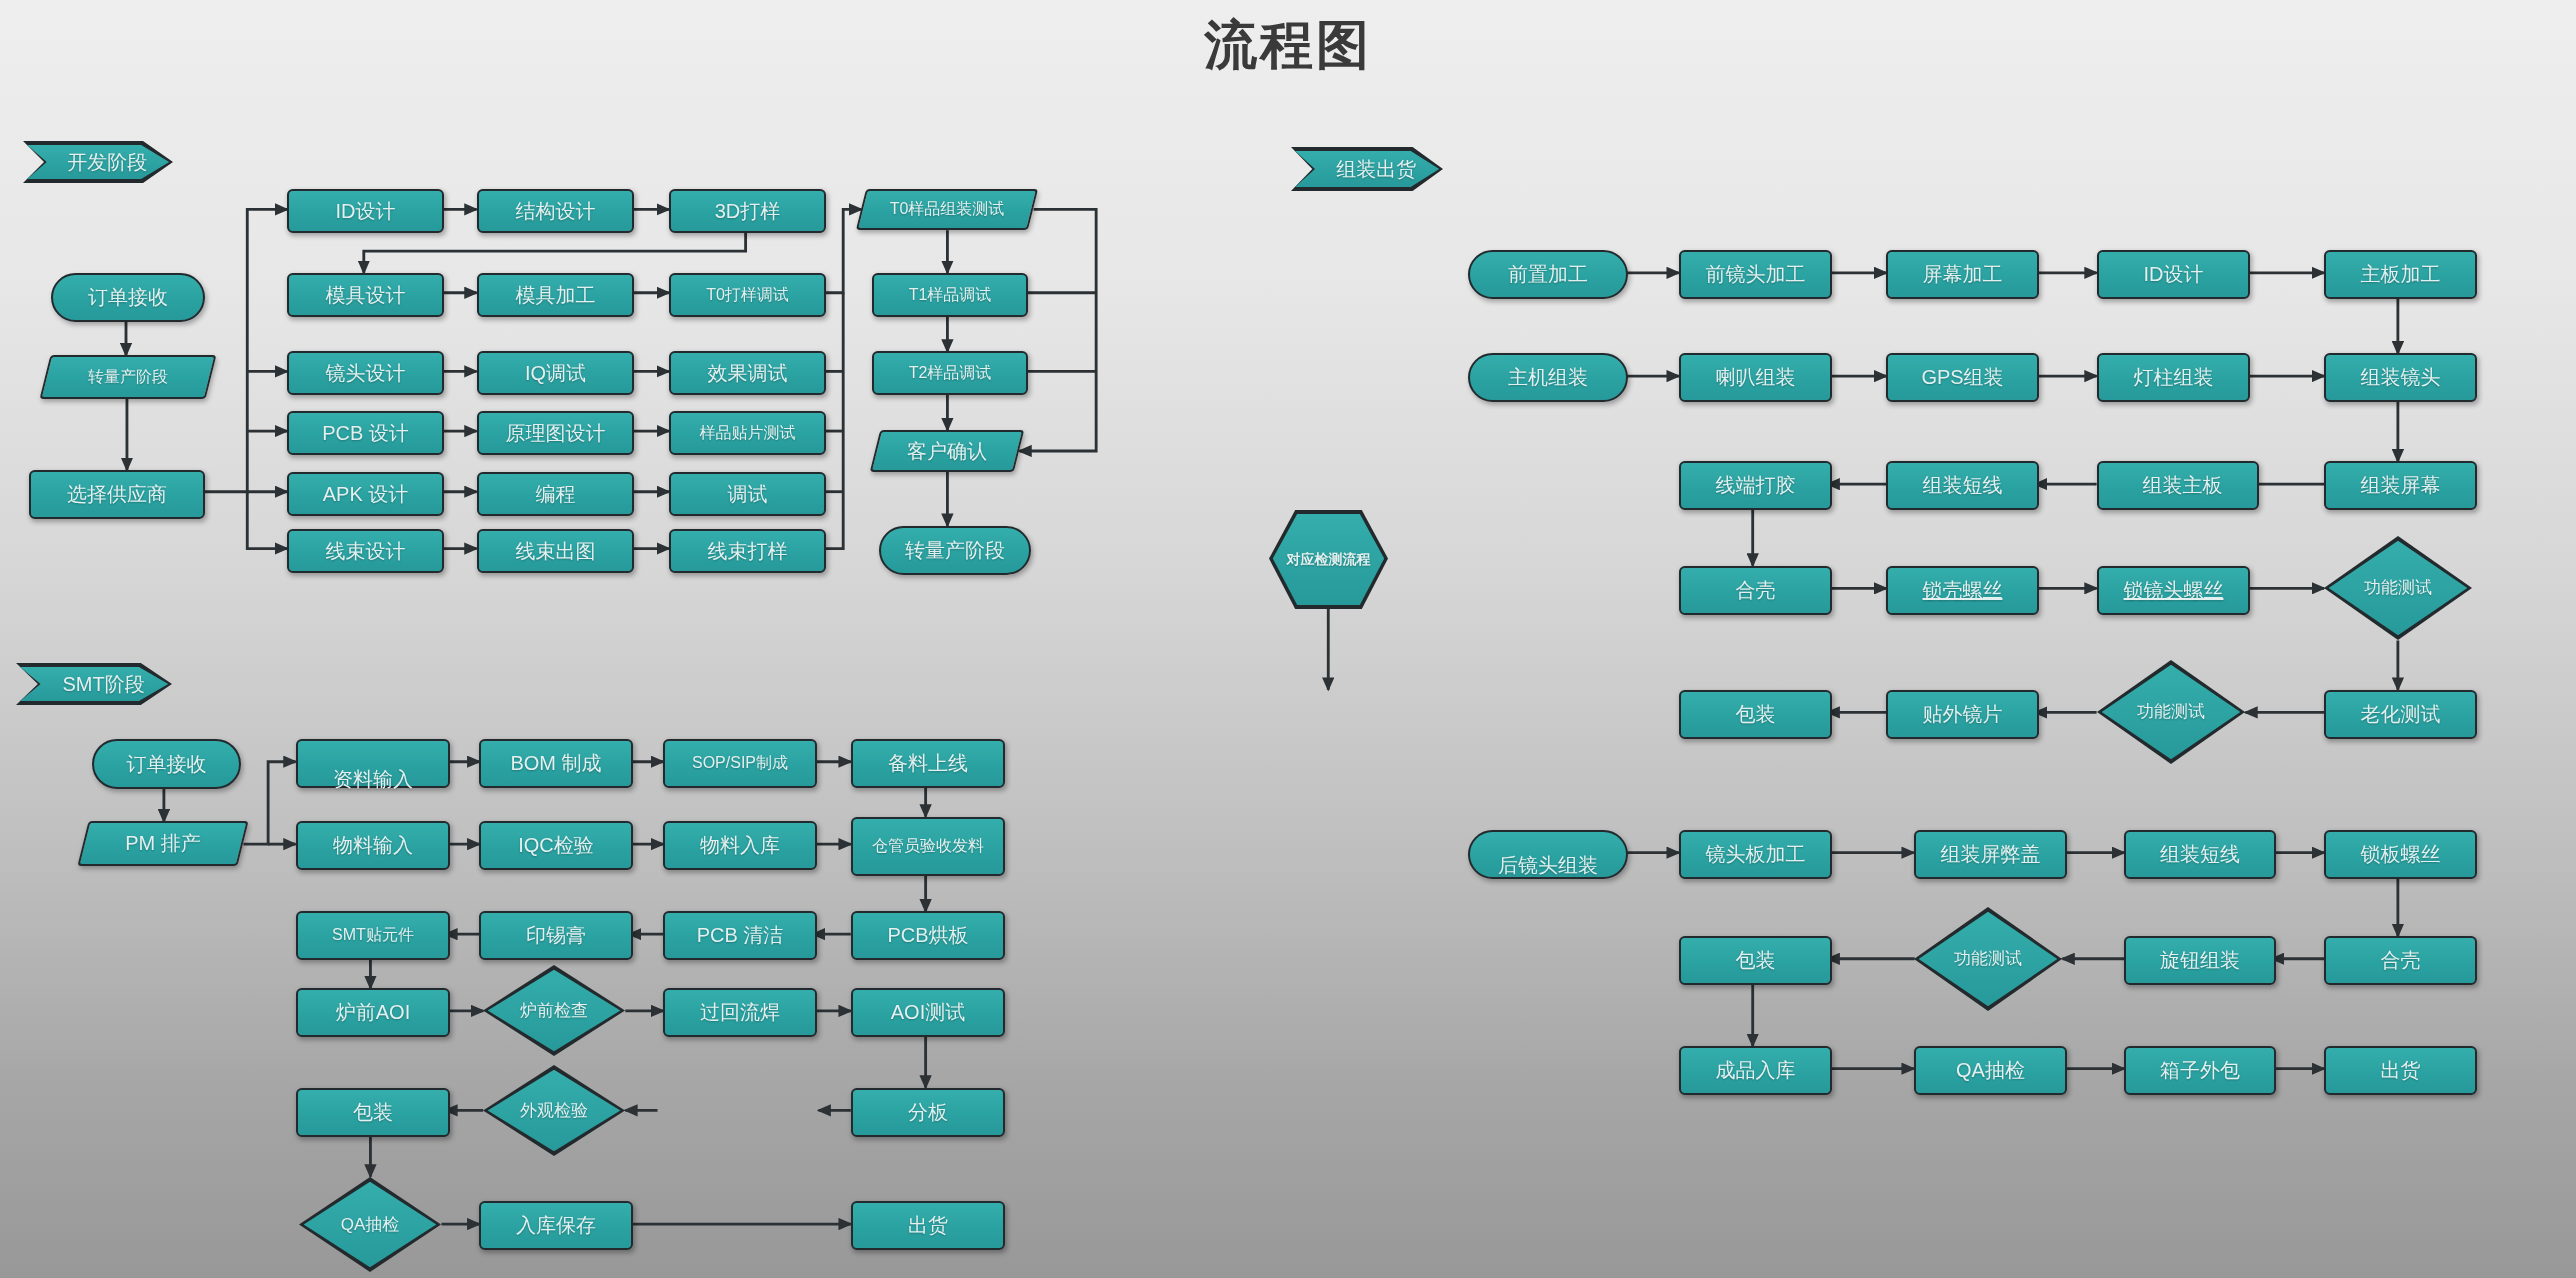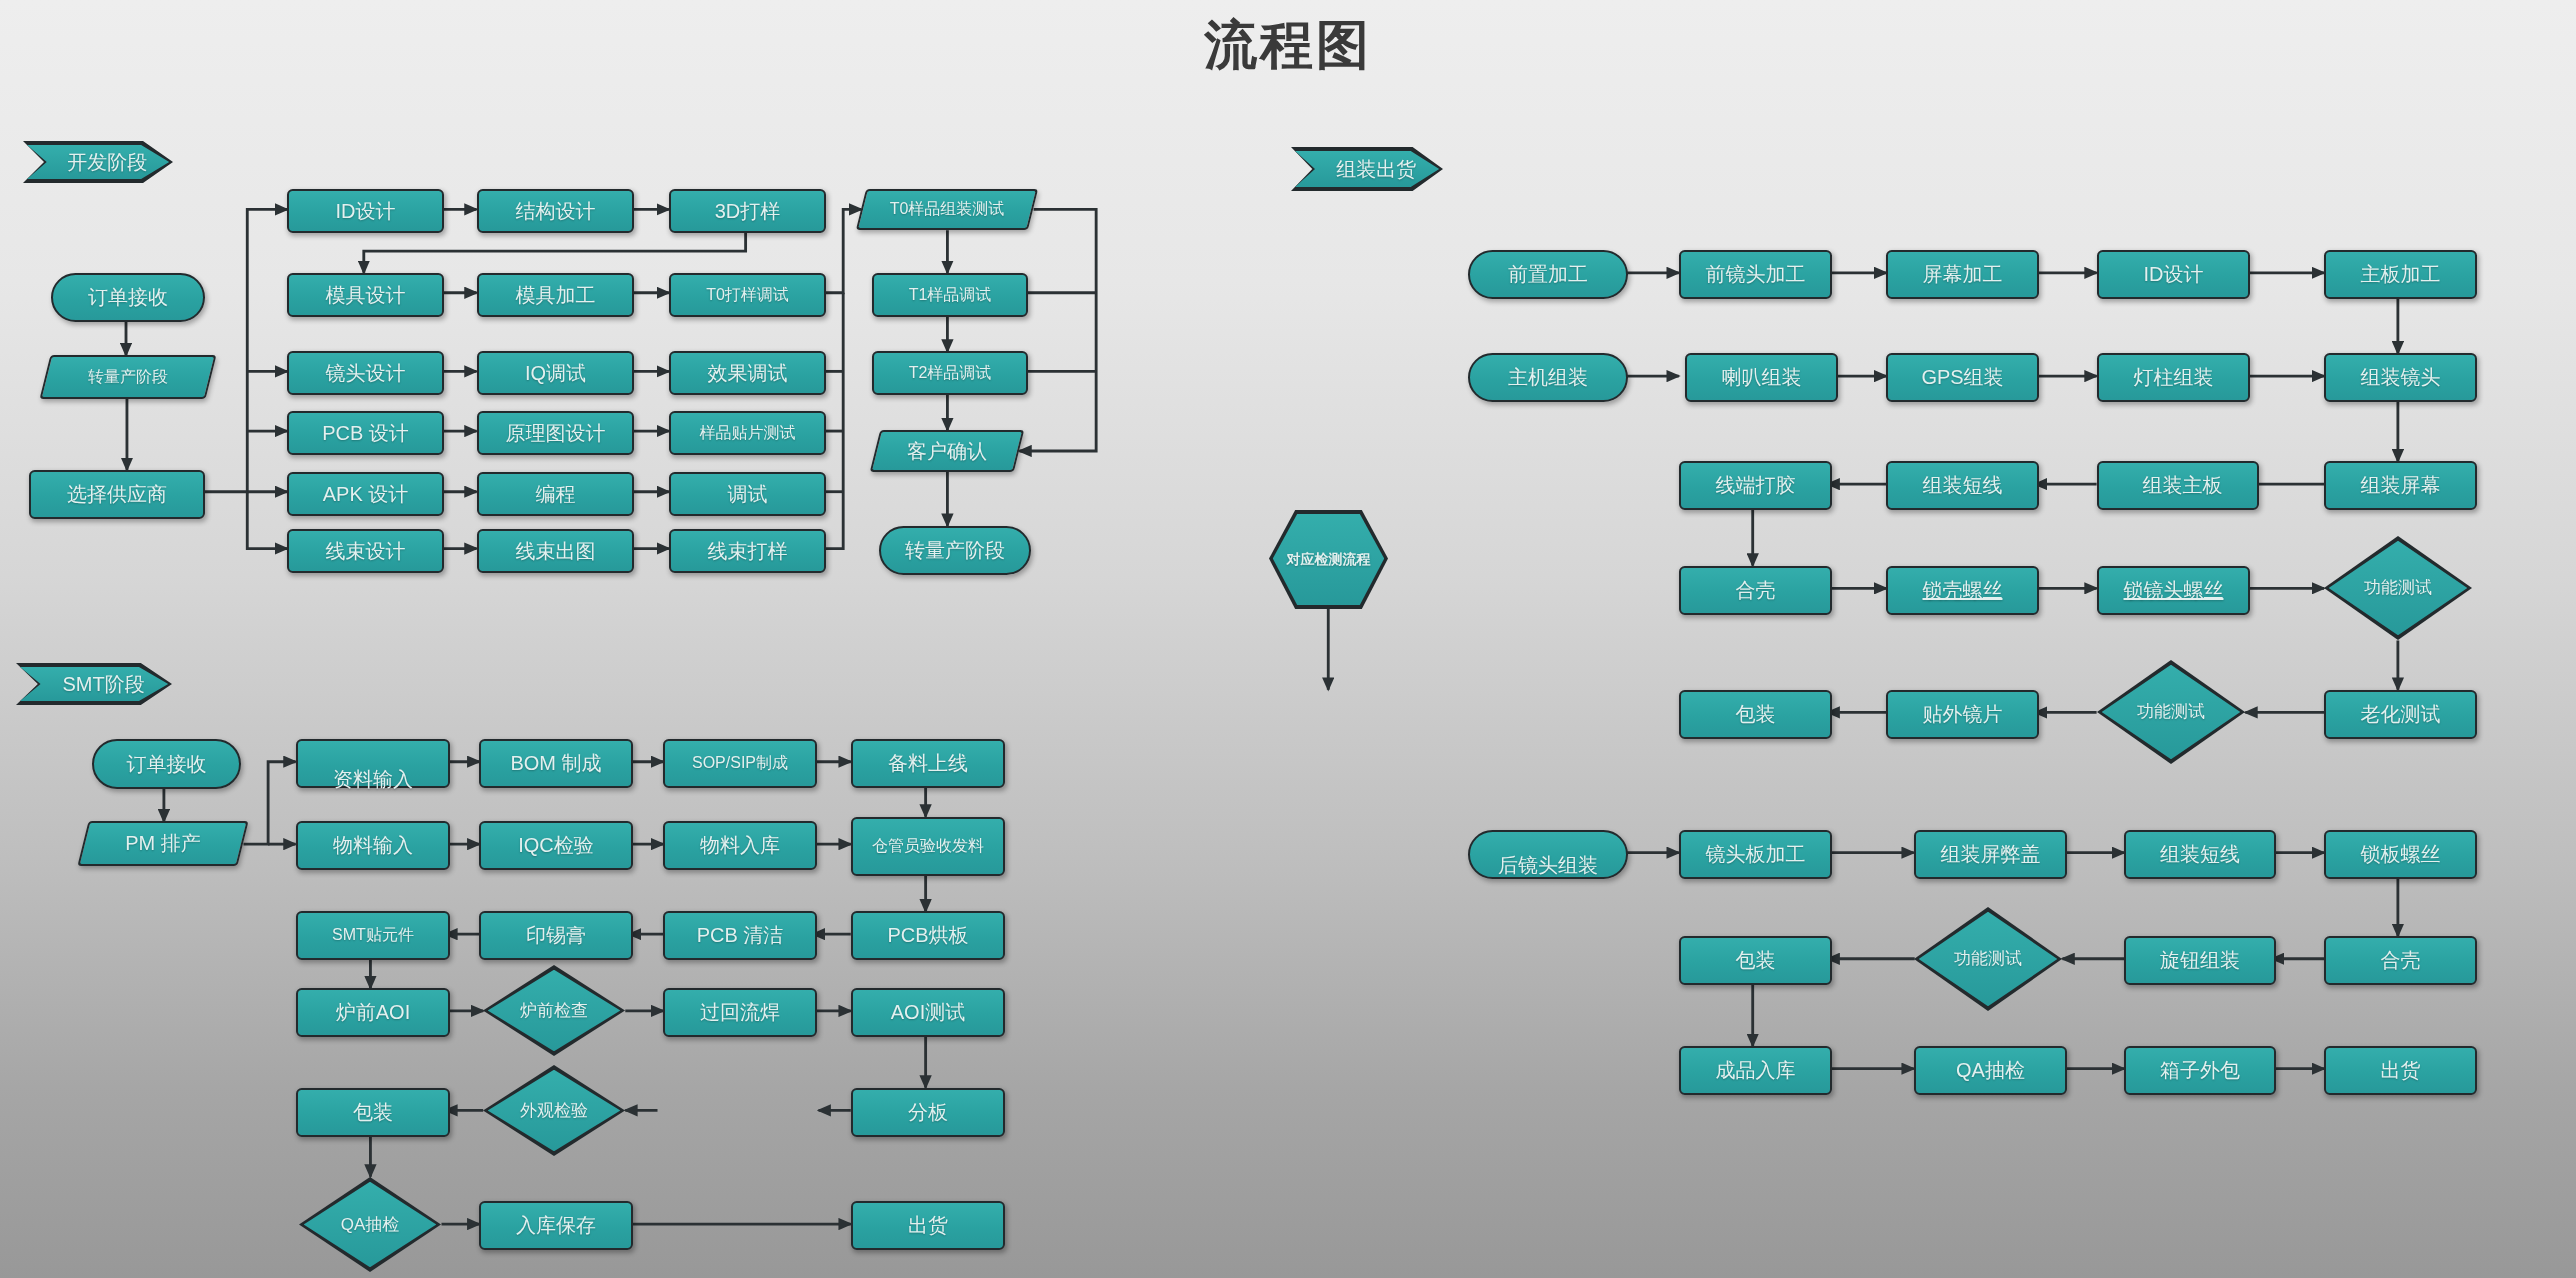--- a/index.html
+++ b/index.html
@@ -339,21 +339,21 @@
       </div>
       <div class="node rect" style="left: 1886px; top: 250px; width: 149px; height: 45px;">
         <span class="label" style="font-size: 20px;">屏幕加工</span>
       </div>
       <div class="node rect" style="left: 2097px; top: 250px; width: 149px; height: 45px;">
         <span class="label" style="font-size: 20px;">ID设计</span>
       </div>
       <div class="node rect" style="left: 2324px; top: 250px; width: 149px; height: 45px;">
         <span class="label" style="font-size: 20px;">主板加工</span>
       </div>
-      <div class="node rect" style="left: 1679px; top: 353px; width: 149px; height: 45px; margin-left: 6px;">
+      <div class="node rect" style="left: 1679px; top: 353px; width: 149px; height: 45px;">
         <span class="label" style="font-size: 20px;">喇叭组装</span>
       </div>
       <div class="node rect" style="left: 1886px; top: 353px; width: 149px; height: 45px;">
         <span class="label" style="font-size: 20px;">GPS组装</span>
       </div>
       <div class="node rect" style="left: 2097px; top: 353px; width: 149px; height: 45px;">
         <span class="label" style="font-size: 20px;">灯柱组装</span>
       </div>
       <div class="node rect" style="left: 2324px; top: 353px; width: 149px; height: 45px;">
         <span class="label" style="font-size: 20px;">组装镜头</span>

